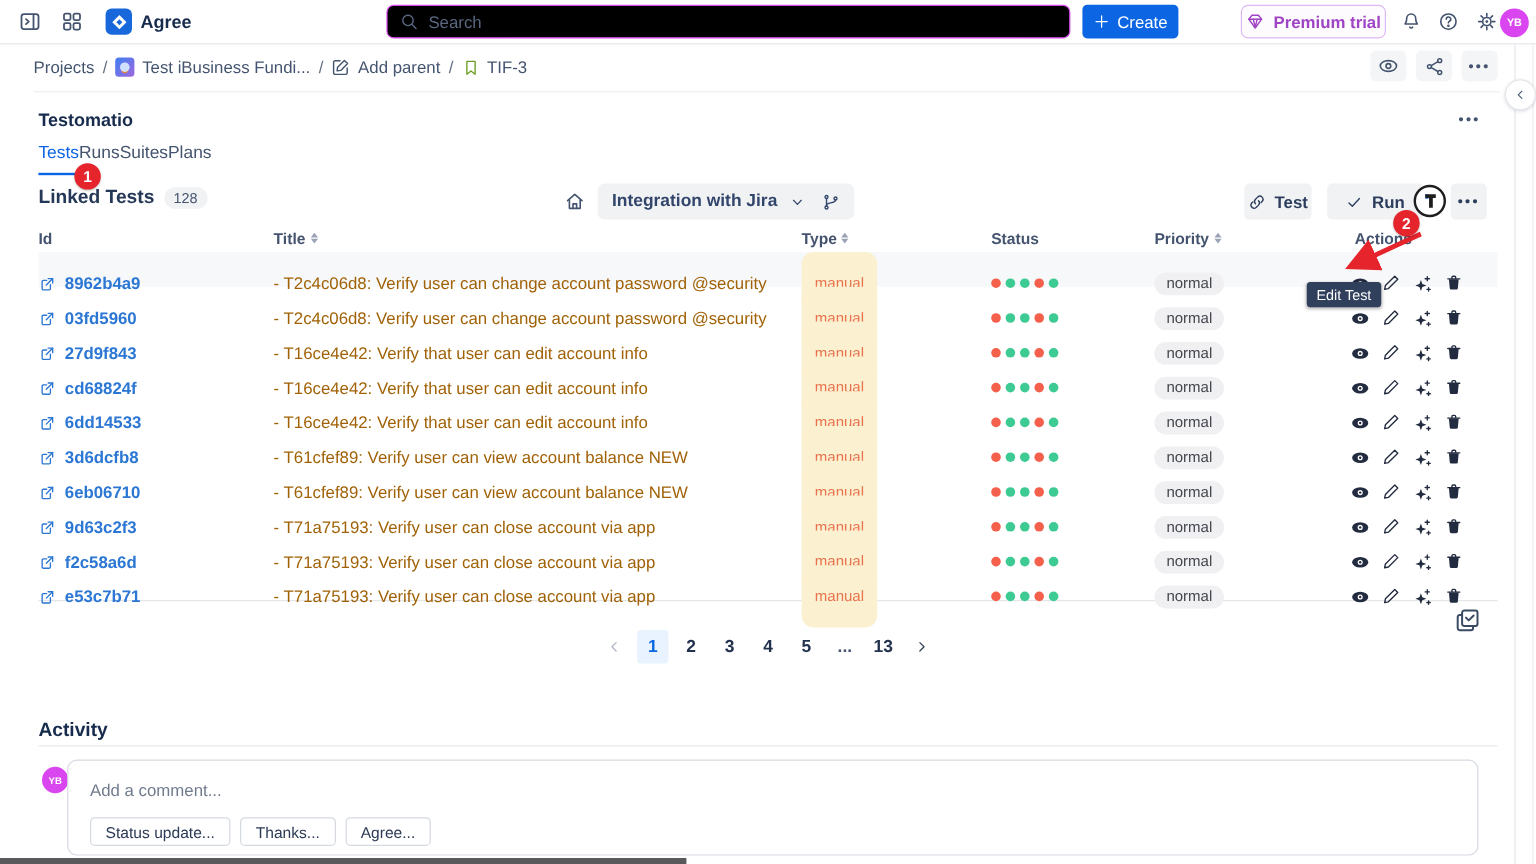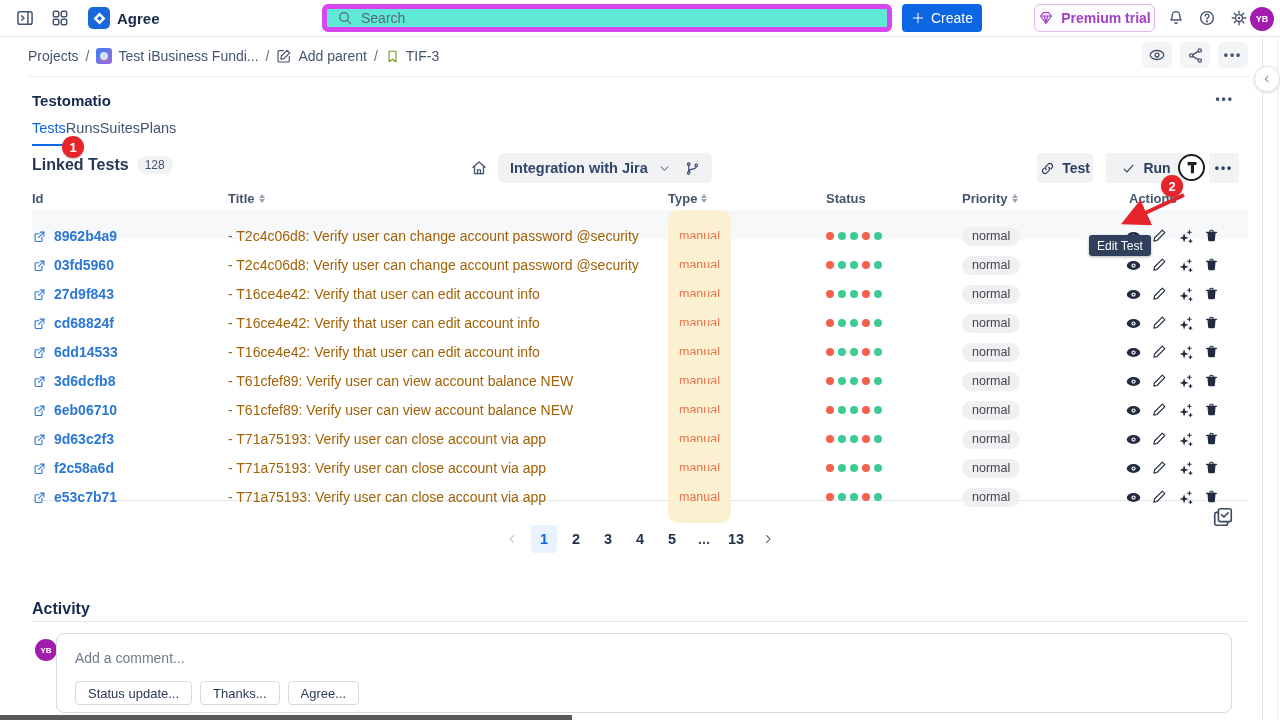--- a/index.html
+++ b/index.html
@@ -11,28 +11,28 @@
 
   
   .topnav { position:absolute; left:0; top:0; width:1280px; height:37px; background:#fff;
     border-bottom:1px solid #E4E6EA; }
   .topnav .abs { position:absolute; }
   .nav-icon { color:#44546F; cursor:pointer; }
   .jira-logo { width:22px; height:22px; border-radius:5px; background:#1868DB; display:flex;
     align-items:center; justify-content:center; }
   .jira-name { font-weight:700; font-size:15px; color:#172B4D; }
   .search-box { display:flex; align-items:center; gap:8px; width:570px; height:28px;
-    border:5px solid #d946ef; border-radius:6px; padding:0 10px; color:#596780; background:#5eead4;text-align:center; }
+    border:1px solid #d946ef; border-radius:6px; padding:0 10px; color:#596780; background:#000000;text-align:center; }
   .search-box span { font-size:14px; }
   .create-btn { display:flex; align-items:center; justify-content:center; gap:6px; width:80px; height:28px;
     background:#0C66E4; color:#fff; border-radius:4px; font-size:14px; font-weight:500; cursor:pointer; }
   .premium-btn { display:flex; align-items:center; justify-content:center; gap:7px; width:121px; height:28px;
     border:1px solid #DCB9F2; border-radius:6px; color:#9F44C4; font-size:14px; font-weight:600;
     background:#FEFBFF; cursor:pointer; }
-  .avatar { border-radius:50%; background:#a21caf; color:#fff; display:flex; align-items:center;
+  .avatar { border-radius:50%; background:#d946ef; color:#fff; display:flex; align-items:center;
     justify-content:center; font-weight:700; }
   .avatar.nav { width:24px; height:24px; font-size:9px; }
   .avatar.cmt { width:22px; height:22px; font-size:8px; }
 
   
   .crumbs { position:absolute; left:28px; top:37px; height:38px; display:flex; align-items:center;
     gap:7px; font-size:14px; color:#44546F; }
   .crumbs .sep { color:#626F86; }
   .crumb { display:flex; align-items:center; gap:6px; cursor:pointer; }
   .proj-ava { width:16px; height:16px; border-radius:3px;

